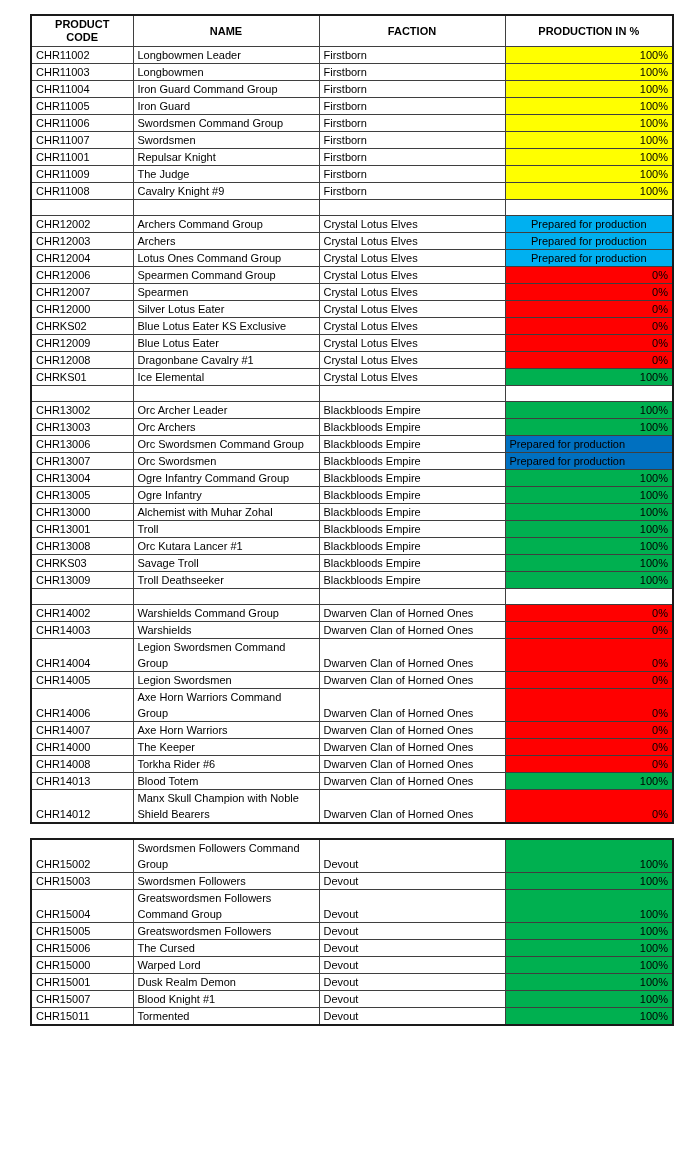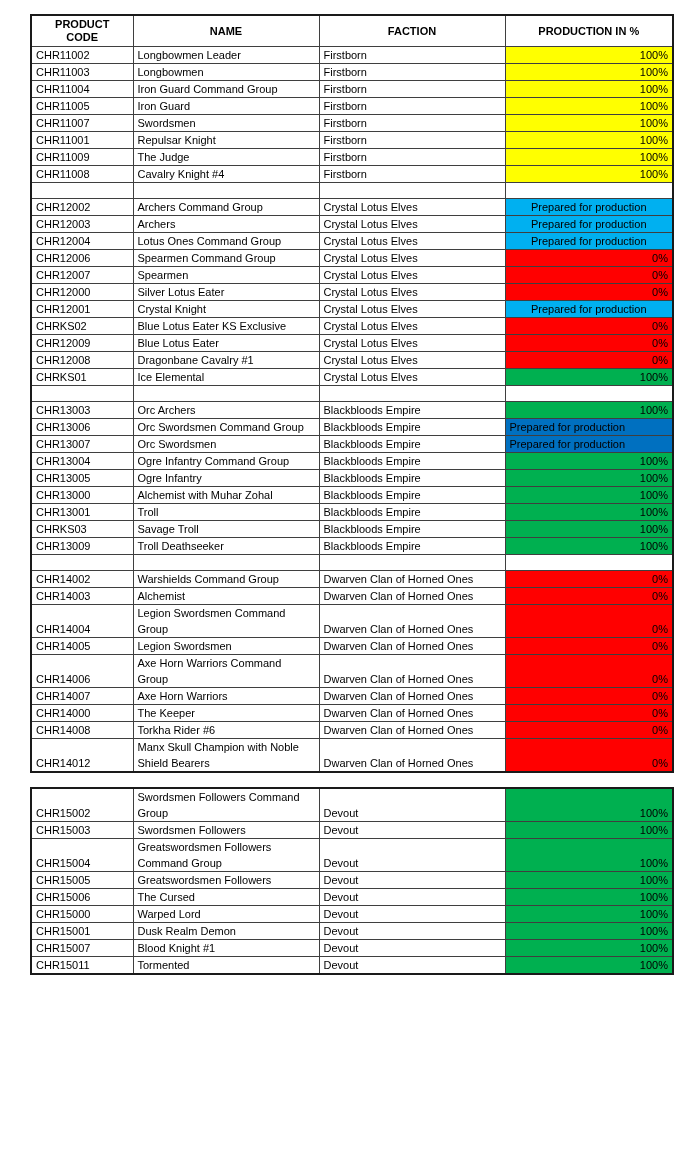--- a/index.html
+++ b/index.html
@@ -97,40 +97,46 @@
             <td class="cell-faction">Firstborn</td>
             <td class="cell-status status-right" style="background: rgb(255, 255, 0);">100%</td>
           </tr>
           <tr>
             <td class="cell-code">CHR11005</td>
             <td class="cell-name">Iron Guard</td>
             <td class="cell-faction">Firstborn</td>
             <td class="cell-status status-right" style="background: rgb(255, 255, 0);">100%</td>
           </tr>
           <tr>
+            <td class="cell-code">CHR11006</td>
+            <td class="cell-name">Swordsmen Command Group</td>
+            <td class="cell-faction">Firstborn</td>
+            <td class="cell-status status-right" style="background: rgb(255, 255, 0);">100%</td>
+          </tr>
+          <tr>
             <td class="cell-code">CHR11007</td>
             <td class="cell-name">Swordsmen</td>
             <td class="cell-faction">Firstborn</td>
             <td class="cell-status status-right" style="background: rgb(255, 255, 0);">100%</td>
           </tr>
           <tr>
             <td class="cell-code">CHR11001</td>
             <td class="cell-name">Repulsar Knight</td>
             <td class="cell-faction">Firstborn</td>
             <td class="cell-status status-right" style="background: rgb(255, 255, 0);">100%</td>
           </tr>
           <tr>
             <td class="cell-code">CHR11009</td>
             <td class="cell-name">The Judge</td>
             <td class="cell-faction">Firstborn</td>
             <td class="cell-status status-right" style="background: rgb(255, 255, 0);">100%</td>
           </tr>
           <tr>
             <td class="cell-code">CHR11008</td>
-            <td class="cell-name">Cavalry Knight #4</td>
+            <td class="cell-name">Cavalry Knight #9</td>
             <td class="cell-faction">Firstborn</td>
             <td class="cell-status status-right" style="background: rgb(255, 255, 0);">100%</td>
           </tr>
           <tr class="spacer-row">
             <td></td>
             <td></td>
             <td></td>
             <td></td>
           </tr>
           <tr>
@@ -163,26 +169,20 @@
             <td class="cell-faction">Crystal Lotus Elves</td>
             <td class="cell-status status-right" style="background: rgb(255, 0, 0);">0%</td>
           </tr>
           <tr>
             <td class="cell-code">CHR12000</td>
             <td class="cell-name">Silver Lotus Eater</td>
             <td class="cell-faction">Crystal Lotus Elves</td>
             <td class="cell-status status-right" style="background: rgb(255, 0, 0);">0%</td>
           </tr>
           <tr>
-            <td class="cell-code">CHR12001</td>
-            <td class="cell-name">Crystal Knight</td>
-            <td class="cell-faction">Crystal Lotus Elves</td>
-            <td class="cell-status status-center" style="background: rgb(0, 176, 240);">Prepared for production</td>
-          </tr>
-          <tr>
             <td class="cell-code">CHRKS02</td>
             <td class="cell-name">Blue Lotus Eater KS Exclusive</td>
             <td class="cell-faction">Crystal Lotus Elves</td>
             <td class="cell-status status-right" style="background: rgb(255, 0, 0);">0%</td>
           </tr>
           <tr>
             <td class="cell-code">CHR12009</td>
             <td class="cell-name">Blue Lotus Eater</td>
             <td class="cell-faction">Crystal Lotus Elves</td>
             <td class="cell-status status-right" style="background: rgb(255, 0, 0);">0%</td>
@@ -199,20 +199,26 @@
             <td class="cell-faction">Crystal Lotus Elves</td>
             <td class="cell-status status-right" style="background: rgb(0, 176, 80);">100%</td>
           </tr>
           <tr class="spacer-row">
             <td></td>
             <td></td>
             <td></td>
             <td></td>
           </tr>
           <tr>
+            <td class="cell-code">CHR13002</td>
+            <td class="cell-name">Orc Archer Leader</td>
+            <td class="cell-faction">Blackbloods Empire</td>
+            <td class="cell-status status-right" style="background: rgb(0, 176, 80);">100%</td>
+          </tr>
+          <tr>
             <td class="cell-code">CHR13003</td>
             <td class="cell-name">Orc Archers</td>
             <td class="cell-faction">Blackbloods Empire</td>
             <td class="cell-status status-right" style="background: rgb(0, 176, 80);">100%</td>
           </tr>
           <tr>
             <td class="cell-code">CHR13006</td>
             <td class="cell-name">Orc Swordsmen Command Group</td>
             <td class="cell-faction">Blackbloods Empire</td>
             <td class="cell-status status-left" style="background: rgb(0, 112, 192);">Prepared for production</td>
@@ -241,20 +247,26 @@
             <td class="cell-faction">Blackbloods Empire</td>
             <td class="cell-status status-right" style="background: rgb(0, 176, 80);">100%</td>
           </tr>
           <tr>
             <td class="cell-code">CHR13001</td>
             <td class="cell-name">Troll</td>
             <td class="cell-faction">Blackbloods Empire</td>
             <td class="cell-status status-right" style="background: rgb(0, 176, 80);">100%</td>
           </tr>
           <tr>
+            <td class="cell-code">CHR13008</td>
+            <td class="cell-name">Orc Kutara Lancer #1</td>
+            <td class="cell-faction">Blackbloods Empire</td>
+            <td class="cell-status status-right" style="background: rgb(0, 176, 80);">100%</td>
+          </tr>
+          <tr>
             <td class="cell-code">CHRKS03</td>
             <td class="cell-name">Savage Troll</td>
             <td class="cell-faction">Blackbloods Empire</td>
             <td class="cell-status status-right" style="background: rgb(0, 176, 80);">100%</td>
           </tr>
           <tr>
             <td class="cell-code">CHR13009</td>
             <td class="cell-name">Troll Deathseeker</td>
             <td class="cell-faction">Blackbloods Empire</td>
             <td class="cell-status status-right" style="background: rgb(0, 176, 80);">100%</td>
@@ -266,21 +278,21 @@
             <td></td>
           </tr>
           <tr>
             <td class="cell-code">CHR14002</td>
             <td class="cell-name">Warshields Command Group</td>
             <td class="cell-faction">Dwarven Clan of Horned Ones</td>
             <td class="cell-status status-right" style="background: rgb(255, 0, 0);">0%</td>
           </tr>
           <tr>
             <td class="cell-code">CHR14003</td>
-            <td class="cell-name">Alchemist</td>
+            <td class="cell-name">Warshields</td>
             <td class="cell-faction">Dwarven Clan of Horned Ones</td>
             <td class="cell-status status-right" style="background: rgb(255, 0, 0);">0%</td>
           </tr>
           <tr>
             <td class="cell-code">CHR14004</td>
             <td class="cell-name">Legion Swordsmen Command Group</td>
             <td class="cell-faction">Dwarven Clan of Horned Ones</td>
             <td class="cell-status status-right" style="background: rgb(255, 0, 0);">0%</td>
           </tr>
           <tr>
@@ -305,20 +317,26 @@
             <td class="cell-code">CHR14000</td>
             <td class="cell-name">The Keeper</td>
             <td class="cell-faction">Dwarven Clan of Horned Ones</td>
             <td class="cell-status status-right" style="background: rgb(255, 0, 0);">0%</td>
           </tr>
           <tr>
             <td class="cell-code">CHR14008</td>
             <td class="cell-name">Torkha Rider #6</td>
             <td class="cell-faction">Dwarven Clan of Horned Ones</td>
             <td class="cell-status status-right" style="background: rgb(255, 0, 0);">0%</td>
+          </tr>
+          <tr>
+            <td class="cell-code">CHR14013</td>
+            <td class="cell-name">Blood Totem</td>
+            <td class="cell-faction">Dwarven Clan of Horned Ones</td>
+            <td class="cell-status status-right" style="background: rgb(0, 176, 80);">100%</td>
           </tr>
           <tr>
             <td class="cell-code">CHR14012</td>
             <td class="cell-name">Manx Skull Champion with Noble Shield Bearers</td>
             <td class="cell-faction">Dwarven Clan of Horned Ones</td>
             <td class="cell-status status-right" style="background: rgb(255, 0, 0);">0%</td>
           </tr>
         </tbody>
       </table>
       <div class="block-gap"></div>

